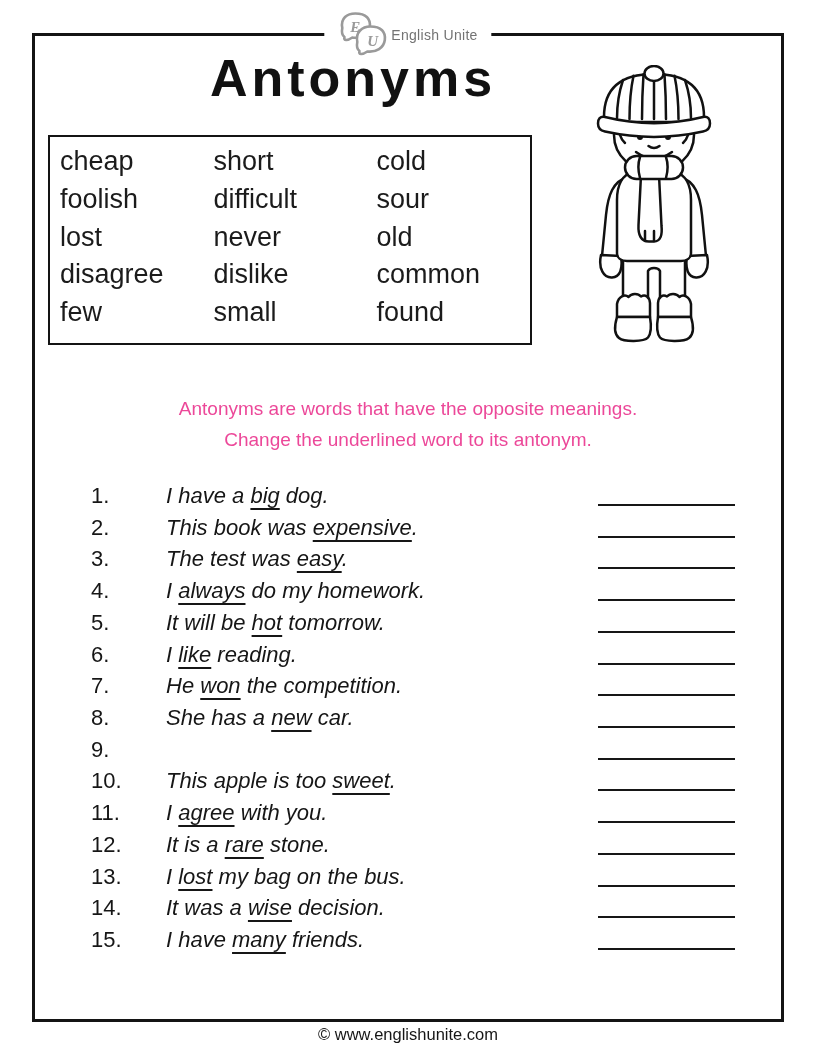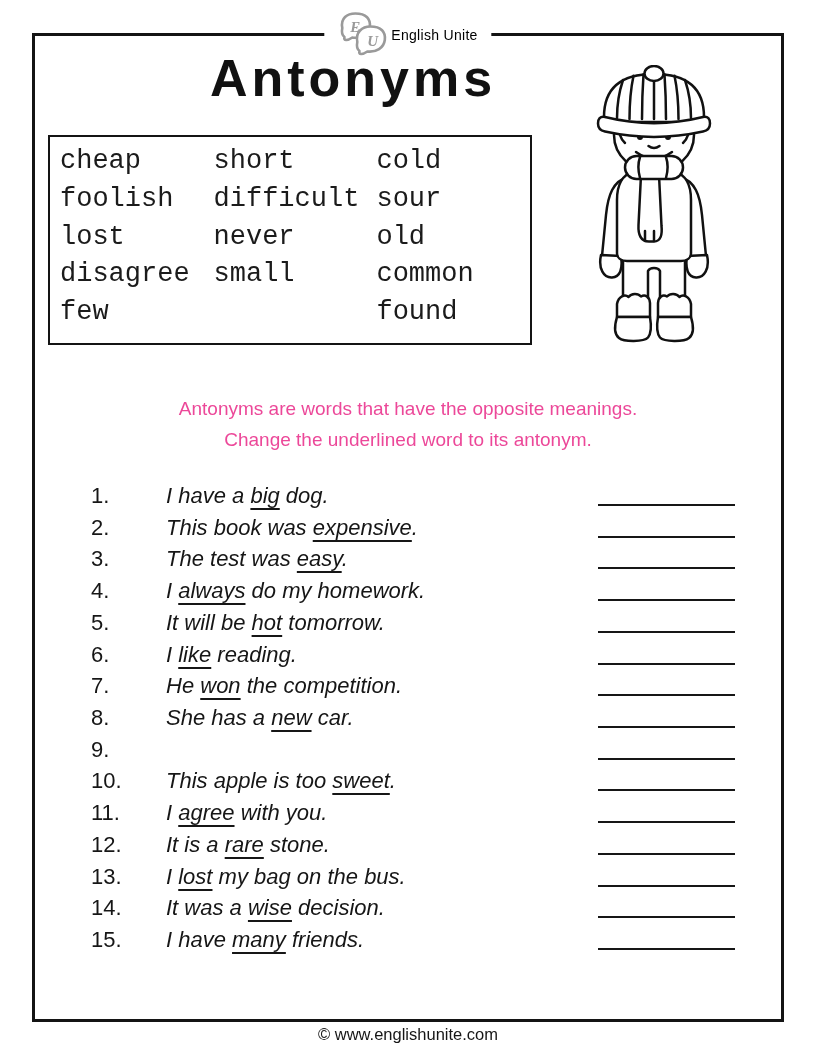--- a/index.html
+++ b/index.html
@@ -13,38 +13,38 @@
     width: 752px; height: 989px;
     border: 3px solid #141414;
   }
 
   
   .brand {
     position: absolute; top: -28px; left: 50%; transform: translateX(-50%);
     display: flex; align-items: center; gap: 3px;
     background: #fff; padding: 0 14px; height: 54px; z-index: 5;
   }
-  .brand-name { font-size: 14px; color: #000000; letter-spacing: .3px; white-space: nowrap; }
+  .brand-name { font-size: 14px; color: #737373; letter-spacing: .3px; white-space: nowrap; }
 
   
   .title {
     position: absolute; top: 12px; left: 0; right: 110px;
     text-align: center;
     font-size: 52px; font-weight: 700; letter-spacing: 4px;
     color: #111;
   }
 
   
   .wordbank {
     position: absolute; left: 13px; top: 99px;
     width: 484px; height: 210px;
     border: 2px solid #141414;
     display: flex; padding: 6px 0 0 10px;
   }
-  .wb-col { width: 165px; font-family: Liberation Mono, monospace; }
+  .wb-col { width: 165px; }
   .wb-col:nth-child(2) { width: 175px; }
   .wb-word { font-size: 27px; line-height: 37.8px; color: #1b1b1b; white-space: nowrap; }
 
   
   .kid { position: absolute; left: 561px; top: 29px; }
 
   
   .instructions {
     position: absolute; top: 357px; left: 0; right: 0;
     text-align: center; font-size: 19px; line-height: 31px; color: #ec4899;
@@ -93,20 +93,21 @@
           <div class="wb-word">cheap</div>
           <div class="wb-word">foolish</div>
           <div class="wb-word">lost</div>
           <div class="wb-word">disagree</div>
           <div class="wb-word">few</div>
         </div>
         <div class="wb-col">
           <div class="wb-word">short</div>
           <div class="wb-word">difficult</div>
           <div class="wb-word">never</div>
+          <div class="wb-word">dislike</div>
           <div class="wb-word">small</div>
         </div>
         <div class="wb-col">
           <div class="wb-word">cold</div>
           <div class="wb-word">sour</div>
           <div class="wb-word">old</div>
           <div class="wb-word">common</div>
           <div class="wb-word">found</div>
         </div>
       </div>

